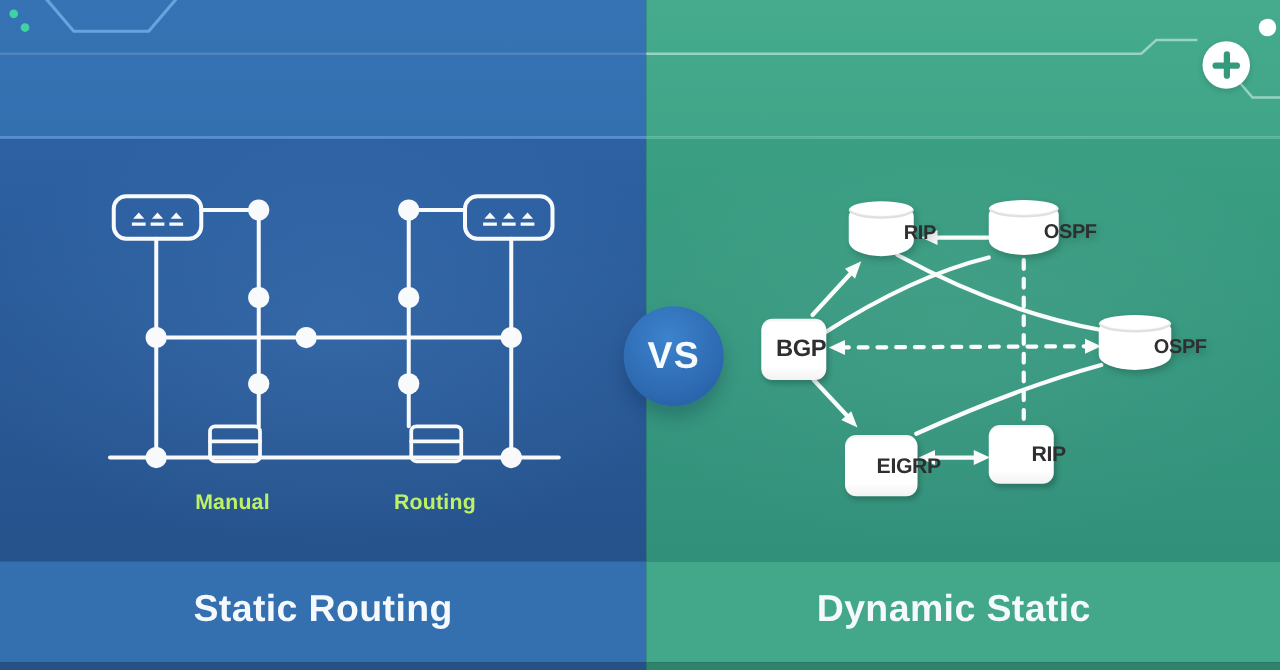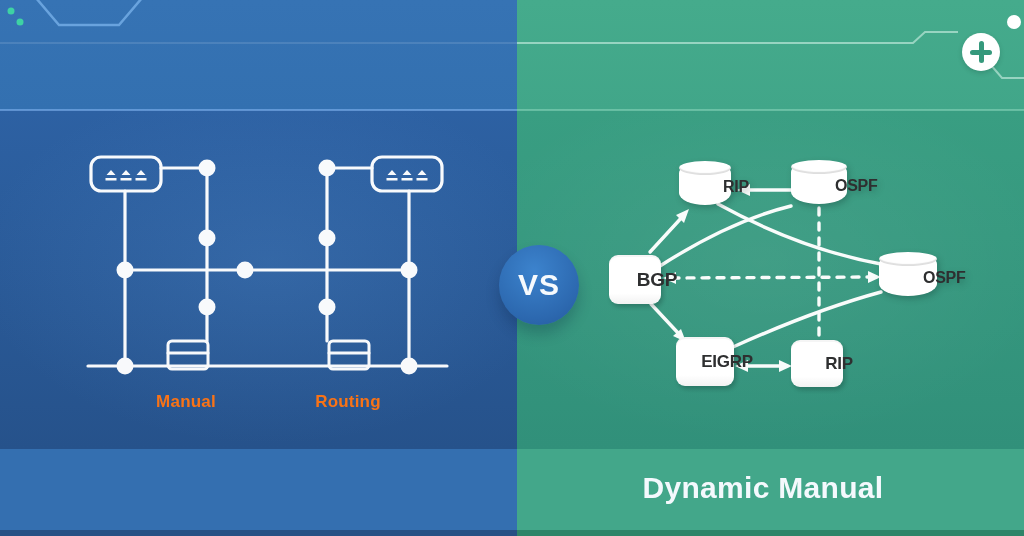--- a/index.html
+++ b/index.html
@@ -23,42 +23,42 @@
   .pr-main{top:110px;height:339px;
     background:radial-gradient(ellipse 430px 260px at 48% 45%,rgba(255,255,255,.06),rgba(0,0,0,0) 70%),
                linear-gradient(180deg,#399e82,#31907a);}
   .pr-label{top:449px;height:81px;background:#43a78a;}
   .pr-strip{top:530px;height:6px;background:#2e8468;}
 
   
   svg.linework{position:absolute;left:0;top:0;pointer-events:none;}
 
   
-  .dev-label{position:absolute;text-align:center;color:#f97316;font-size:17px;font-weight:600;letter-spacing:.2px;}
+  .dev-label{position:absolute;text-align:center;color:#bef264;font-size:17px;font-weight:600;letter-spacing:.2px;}
   .dev-label.manual{left:146px;top:392px;width:80px;}
   .dev-label.settings{left:306px;top:392px;width:84px;}
 
   
   .rnode{position:absolute;color:#2e2f30;}
   .rnode .lbl{position:absolute;left:0;right:0;text-align:center;font-weight:600;letter-spacing:-.3px;padding-left:44px;}
   .cyl{filter:drop-shadow(2px 3px 3px rgba(0,20,20,.22));}
   .cyl .lid{position:absolute;top:0;left:0;width:100%;height:14px;background:#fff;border-radius:50%;
             box-shadow:inset 0 -2px 1px rgba(0,0,0,.13);z-index:2;}
   .cyl .bod{position:absolute;top:7px;left:0;width:100%;bottom:0;background:#fff;
             border-radius:5px 5px 50% 50% / 5px 5px 12px 12px;}
   .cyl .lbl{top:17px;font-size:16px;z-index:3;}
   .boxn{background:linear-gradient(180deg,#ffffff 78%,#f2f2f2);border-radius:9px;
         box-shadow:2px 3px 4px rgba(0,20,20,.22), inset 0 2px 0 rgba(0,0,0,.04);
         display:flex;align-items:center;justify-content:center;}
   .boxn .lbl{position:static;font-size:17px;}
   .n-rip-top{left:679px;top:161px;width:52px;height:44px;}
   .n-ospf-top{left:791px;top:160px;width:56px;height:44px;}
-  .n-bgp{left:609px;top:255px;width:52px;height:49px;}
+  .n-bgp{left:609px;top:255px;width:52px;height:49px;justify-content:flex-end;}
   .n-ospf-right{left:879px;top:252px;width:58px;height:44px;}
-  .n-eigrp{left:676px;top:337px;width:58px;height:49px;}
+  .n-eigrp{left:676px;top:348px;width:58px;height:49px;}
   .n-rip-bottom{left:791px;top:340px;width:52px;height:47px;}
   .n-bgp .lbl{font-size:19px;}
 
   
   .vs-badge{position:absolute;left:499px;top:245px;width:80px;height:80px;border-radius:50%;
     background:radial-gradient(circle at 44% 32%,#3c83cd,#2c68af 68%,#24599c);
     box-shadow:0 9px 14px rgba(0,25,55,.22);
     display:flex;align-items:center;justify-content:center;
     color:#f6fafd;font-size:30px;font-weight:700;letter-spacing:1px;}
 
@@ -197,21 +197,22 @@
     <span class="lbl">EIGRP</span>
   </div>
   <div class="rnode boxn n-rip-bottom">
     <span class="lbl">RIP</span>
   </div>
 
   <div class="vs-badge">
     <span>VS</span>
   </div>
 
-  <div class="title title-right">Dynamic Manual</div>
+  <div class="title title-left">Static Routing</div>
+  <div class="title title-right">Dynamic Static</div>
 
   <div class="plus-btn">
     <span class="ph"></span>
     <span class="pv"></span>
   </div>
   <div class="corner-dot"></div>
 
 </div>
 
 </body></html>

